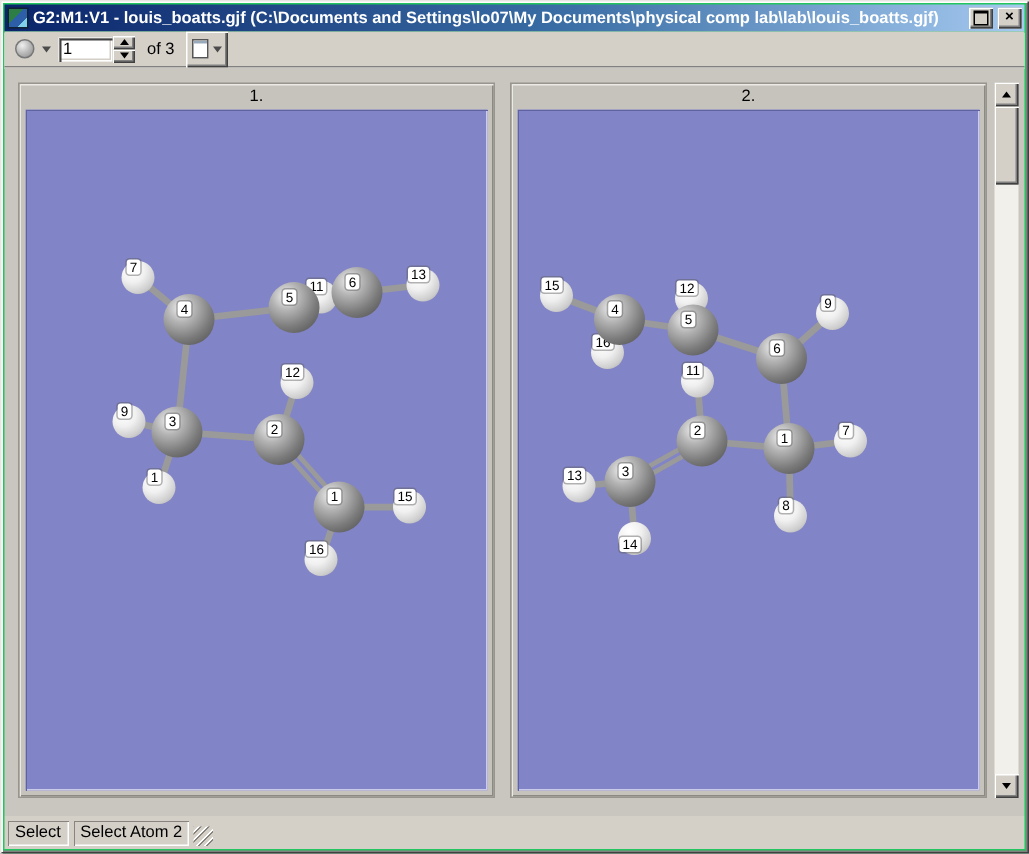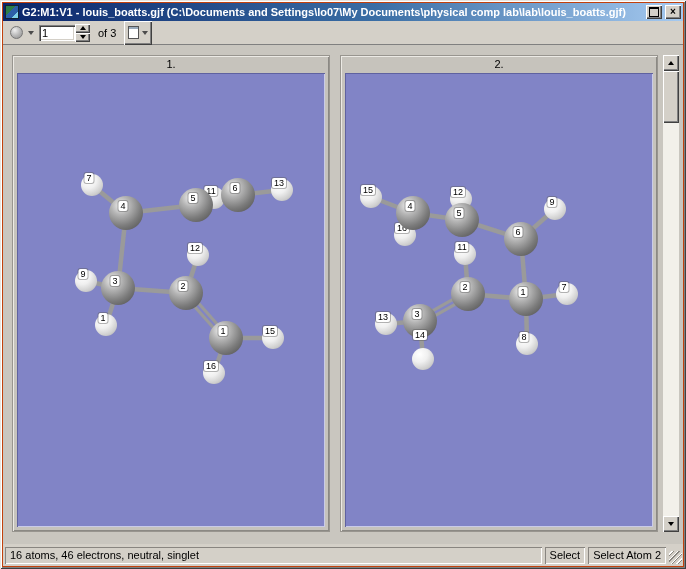--- a/index.html
+++ b/index.html
@@ -1,17 +1,17 @@
 <!DOCTYPE html>
 <html><head>
 <meta charset="utf-8">
 <style>
   html,body{margin:0;padding:0;background:#888;}
   .window{
-    position:relative;width:686px;height:569px;background:#c2410c;
+    position:relative;width:686px;height:569px;background:#22c55e;
     font-family:"Liberation Sans",sans-serif;font-size:11px;color:#000;
     box-shadow: inset 1px 1px 0 #e8e6e1, inset -1px -1px 0 #404040,
                 inset 2px 2px 0 #fff, inset -2px -2px 0 #808080;
     overflow:hidden;
   }
   
   .titlebar{
     position:absolute;left:3px;top:3px;right:3px;height:18px;
     display:flex;align-items:center;gap:3px;padding:0 2px;
   }
@@ -219,36 +219,35 @@
           <div class="atom-label" style="left: 178px; top: 219px;">1</div>
           <div class="atom hydrogen" style="left: 211px; top: 210px;"></div>
           <div class="atom-label" style="left: 219px; top: 214px;">7</div>
           <div class="atom hydrogen" style="left: 30px; top: 240px;"></div>
           <div class="atom-label" style="left: 38px; top: 244px;">13</div>
           <div class="atom carbon" style="left: 58px; top: 231px;"></div>
           <div class="atom-label" style="left: 72px; top: 241px;">3</div>
           <div class="atom hydrogen" style="left: 171px; top: 260px;"></div>
           <div class="atom-label" style="left: 179px; top: 264px;">8</div>
           <div class="atom hydrogen" style="left: 67px; top: 275px;"></div>
-          <div class="atom-label" style="left: 75px; top: 262px; text-align: right;">14</div>
+          <div class="atom-label" style="left: 75px; top: 290px; text-align: right;">14</div>
         </div>
     </div>
 
     <div class="vscroll">
       <div class="sb-btn sb-up">
         <span class="tri-up"></span>
       </div>
       <div class="sb-thumb"></div>
       <div class="sb-btn sb-down">
         <span class="tri-down"></span>
       </div>
     </div>
 
   </div>
 
   <div class="statusbar">
-    <div class="status-cell cell-info">16 atoms, 46 electrons, neutral, singlet</div>
     <div class="status-cell">Select</div>
     <div class="status-cell">Select Atom 2</div>
     <div class="grip"></div>
   </div>
 
 </div>
 
 </body></html>

